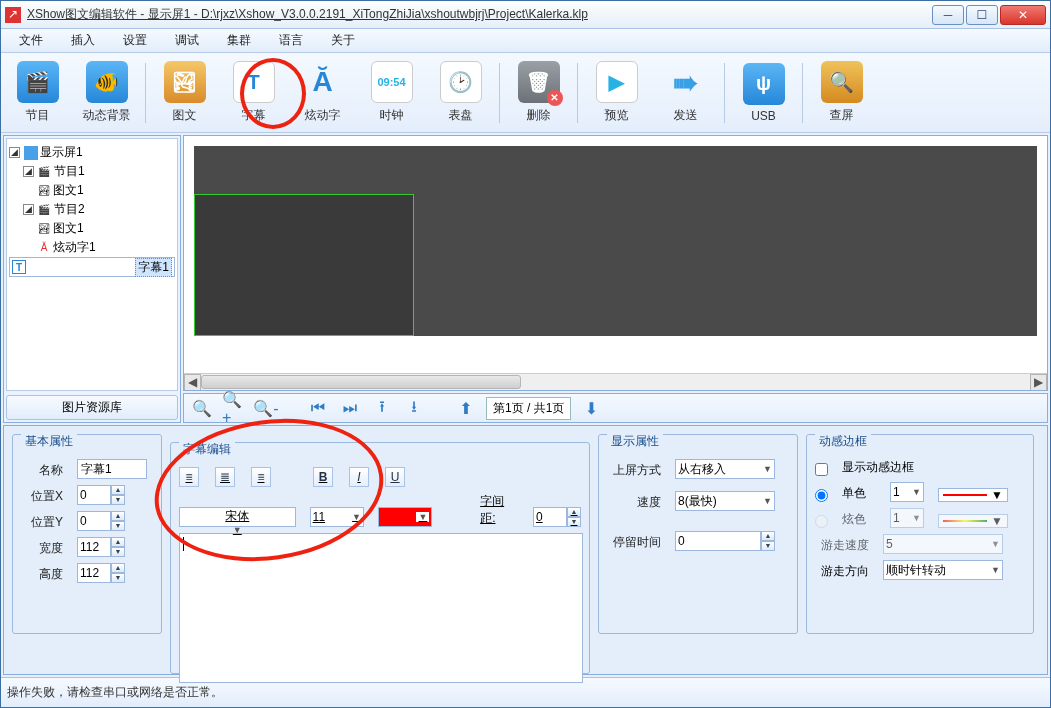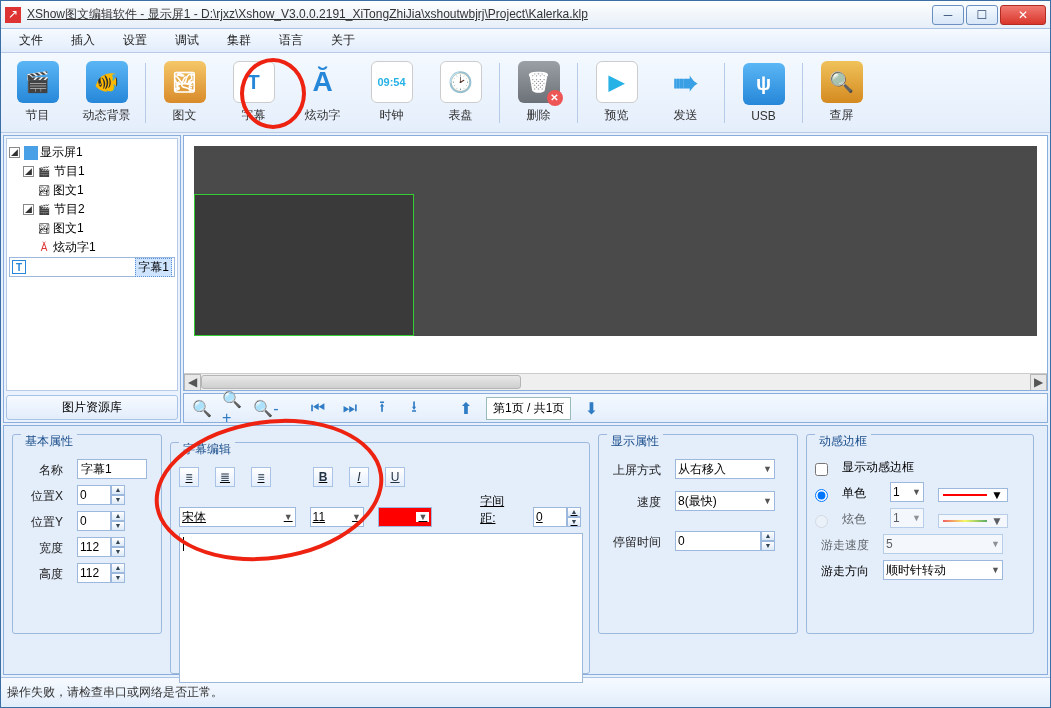--- a/index.html
+++ b/index.html
@@ -297,21 +297,21 @@
       <div class="row">
         <div class="fmtbtn">≡</div>
         <div class="fmtbtn">≣</div>
         <div class="fmtbtn">≡</div>
         <div style="width:12px;"></div>
         <div class="fmtbtn" style="font-weight:bold;">B</div>
         <div class="fmtbtn" style="font-style:italic;">I</div>
         <div class="fmtbtn" style="text-decoration:underline;">U</div>
       </div>
       <div class="row">
-        <div class="sel" style="width:118px;">
+        <div class="sel" style="width:118px;flex-direction:column;">
             <span>宋体</span>
             <span class="ar">▼</span>
           </div>
         <div class="sel" style="width:55px;">
             <span>11</span>
             <span class="ar">▼</span>
           </div>
         <div class="sel" style="width:55px;background:red;">
             <span></span>
             <span class="ar" style="background:#fff;padding:0 2px;">▼</span>

